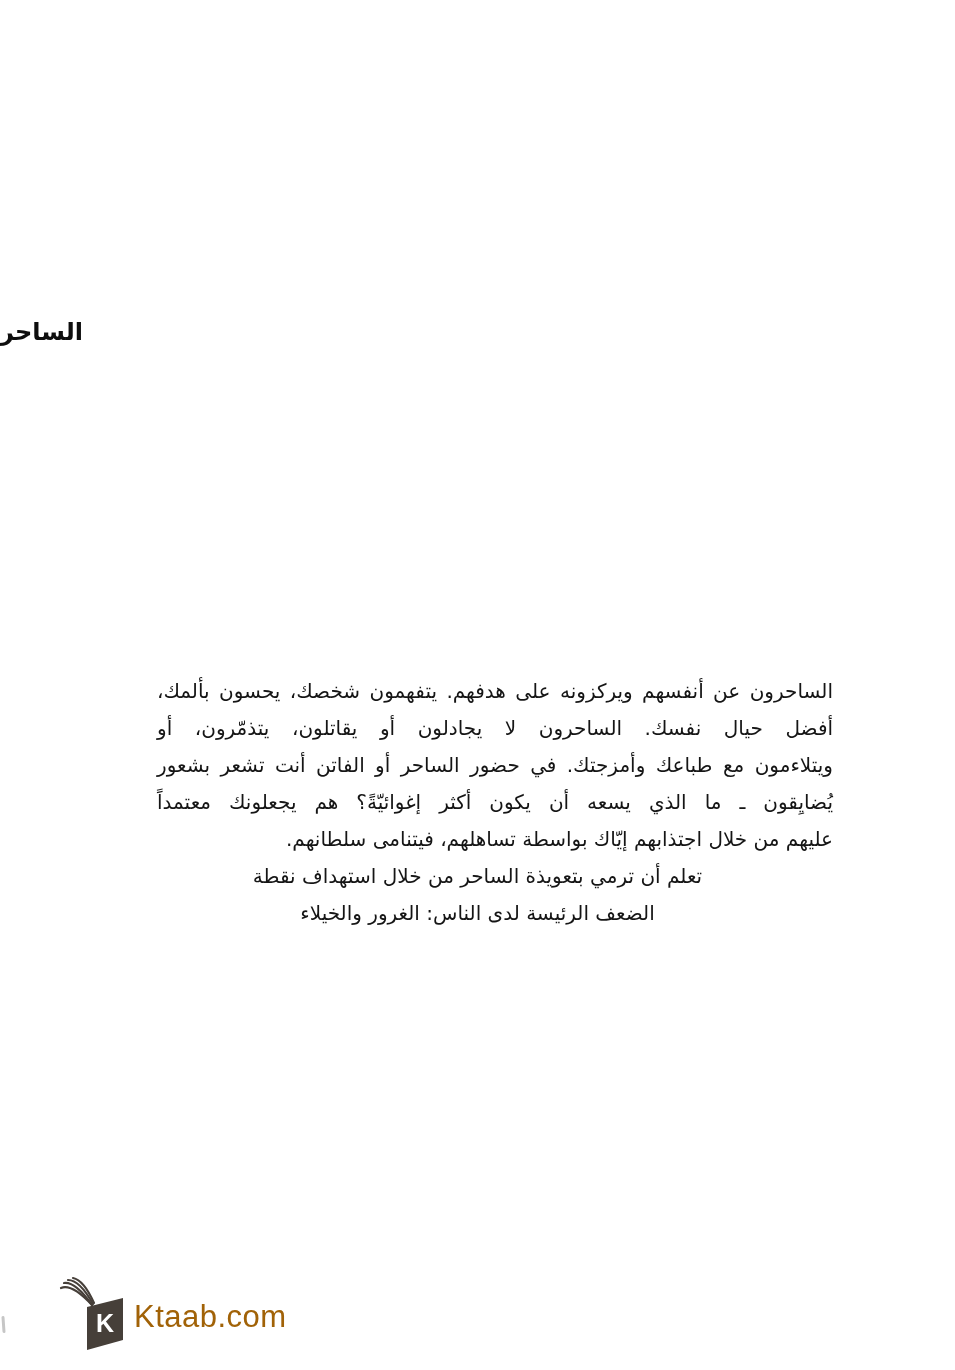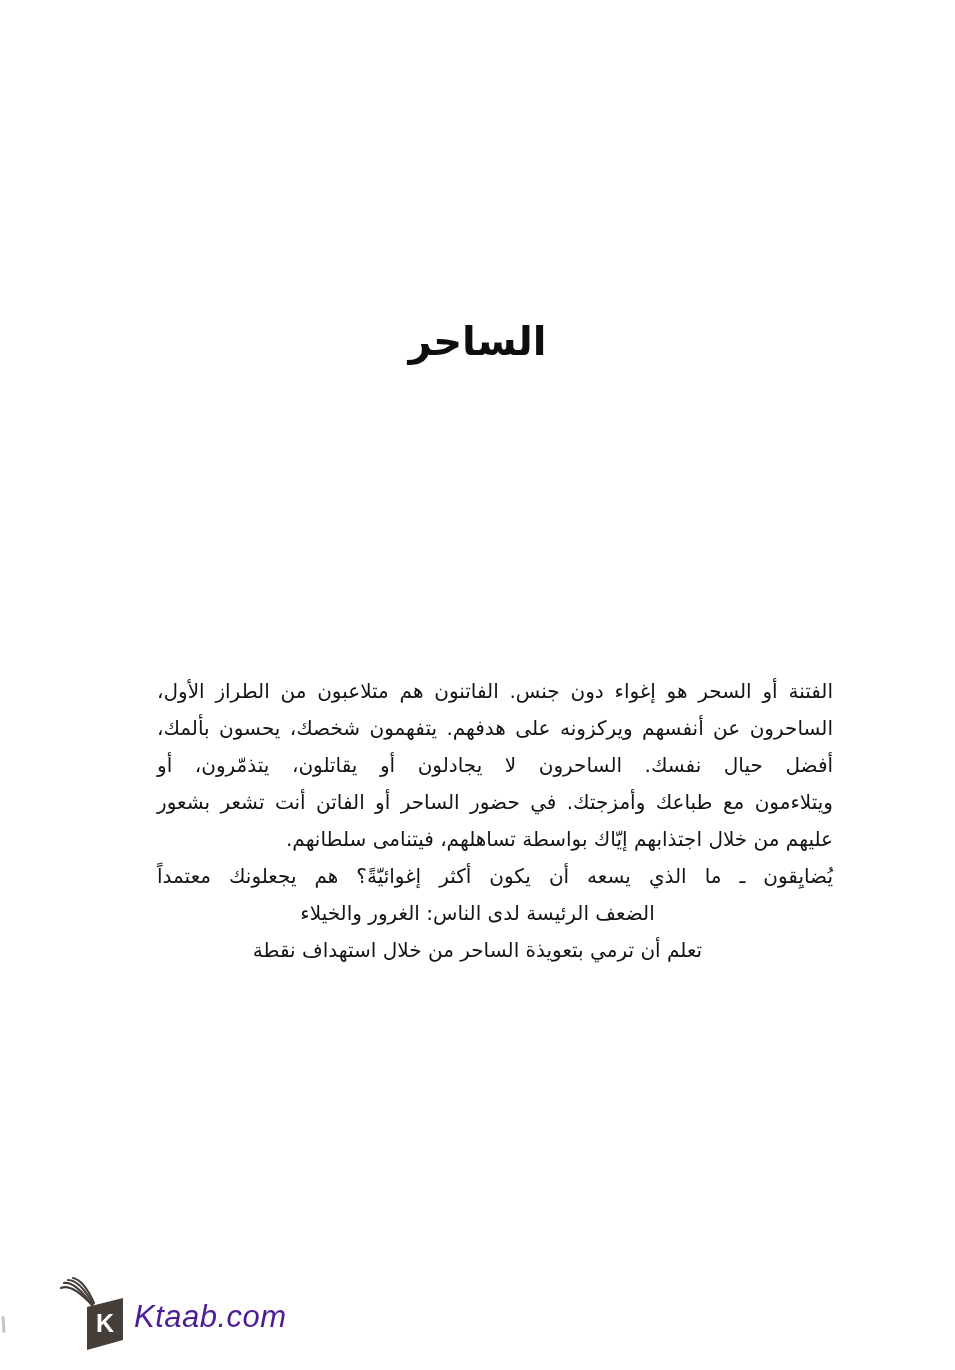--- a/index.html
+++ b/index.html
@@ -7,23 +7,23 @@
     position:relative;
     width:955px;height:1370px;
     background:#ffffff;
     overflow:hidden;
     font-family:"DejaVu Sans",sans-serif;
   }
   
   .chapter-title{
     position:absolute;
     top:318px;left:0;width:955px;
-    text-align:center;
+    text-align:left;
     direction:rtl;
-    font-size:40px;
+    font-size:24px;
     font-weight:bold;
     color:#0e0e0e;
     letter-spacing:0px;
   }
   
   .text-block{
     position:absolute;
     top:673px;
     right:122px;
     width:676px;
@@ -53,50 +53,48 @@
     position:absolute;
     left:56px;top:1276px;
     width:76px;height:76px;
   }
   .brand-text{
     position:absolute;
     left:134px;top:1299px;
     font-family:"Liberation Sans","DejaVu Sans",sans-serif;
     font-size:31px;
     font-weight:400;
-    color:#4c1d95;
+    color:#a16207;
     letter-spacing:0.5px;
-    font-style:italic;
   }
   .scan-artifact{
     position:absolute;
     left:2px;top:1316px;
     width:3px;height:17px;
     background:#c6c6c6;
     border-radius:2px;
     transform:rotate(-4deg);
   }
 </style>
 </head>
 <body>
 
 <div class="page">
 
   <div class="chapter-title" lang="ar">الساحر</div>
 
   <div class="text-block" lang="ar">
-    <div class="t-line justify">الفتنة أو السحر هو إغواء دون جنس. الفاتنون هم متلاعبون من الطراز الأول،</div>
     <div class="t-line justify">الساحرون عن أنفسهم ويركزونه على هدفهم. يتفهمون شخصك، يحسون بألمك،</div>
     <div class="t-line justify">أفضل حيال نفسك. الساحرون لا يجادلون أو يقاتلون، يتذمّرون، أو</div>
     <div class="t-line justify">ويتلاءمون مع طباعك وأمزجتك. في حضور الساحر أو الفاتن أنت تشعر بشعور</div>
+    <div class="t-line justify">يُضايِقون ـ ما الذي يسعه أن يكون أكثر إغوائيّةً؟ هم يجعلونك معتمداً</div>
     <div class="t-line para-end">عليهم من خلال اجتذابهم إيّاك بواسطة تساهلهم، فيتنامى سلطانهم.</div>
-    <div class="t-line justify">يُضايِقون ـ ما الذي يسعه أن يكون أكثر إغوائيّةً؟ هم يجعلونك معتمداً</div>
     <div class="centered-block">
+      <div class="t-line center">تعلم أن ترمي بتعويذة الساحر من خلال استهداف نقطة</div>
       <div class="t-line center">الضعف الرئيسة لدى الناس: الغرور والخيلاء</div>
-      <div class="t-line center">تعلم أن ترمي بتعويذة الساحر من خلال استهداف نقطة</div>
     </div>
   </div>
 
   <svg class="logo-icon" viewBox="0 0 76 76" xmlns="http://www.w3.org/2000/svg">
     <g stroke="#463f39" stroke-width="2.2" fill="none" stroke-linecap="round">
       <path d="M36,29 C22,14 12,9 5,12"></path>
       <path d="M36,29 C24,12 15,6 8,7"></path>
       <path d="M37,28 C27,10 18,4 12,4"></path>
       <path d="M38,27 C30,9 22,3 17,2"></path>
     </g>

